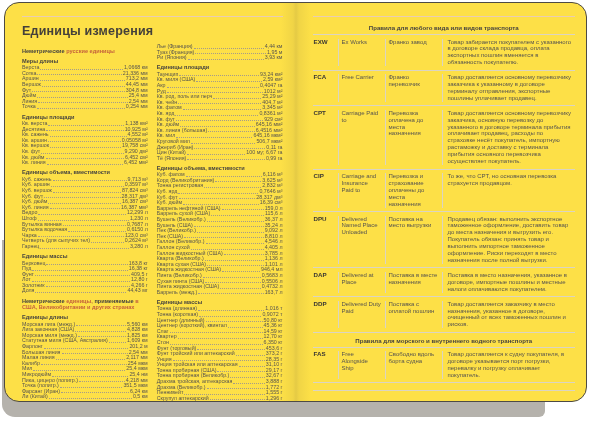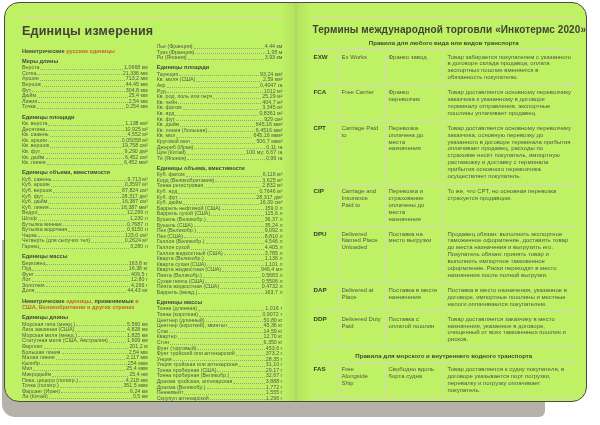--- a/index.html
+++ b/index.html
@@ -1,21 +1,21 @@
 <!DOCTYPE html>
 <html><head>
 <meta charset="utf-8">
 <style>
   html,body{margin:0;padding:0;background:#fff;}
   .stage{position:relative;width:600px;height:425px;background:#ffffff;overflow:hidden;
          font-family:"Liberation Sans",sans-serif;}
   .under-cover{position:absolute;left:2px;top:240px;width:543px;height:177px;
          background:#b5b2ac;border-radius:0 0 6px 13px;}
   .book{position:absolute;left:4px;top:2px;width:583px;height:400px;box-sizing:border-box;
-         background:#bef264;border:1.5px solid #4d4a45;border-radius:15px;overflow:hidden;
+         background:#fde047;border:1.5px solid #4d4a45;border-radius:15px;overflow:hidden;
          z-index:2;}
   .gutter{position:absolute;left:50%;top:0;transform:translateX(-50%);width:30px;height:100%;
          background:linear-gradient(90deg,rgba(90,78,55,0) 0%,rgba(90,78,55,0.08) 40%,
          rgba(90,78,55,0.15) 50%,rgba(90,78,55,0.08) 60%,rgba(90,78,55,0) 100%);pointer-events:none;}
   .page{position:absolute;top:0;height:100%;box-sizing:border-box;overflow:hidden;}
   .page.left{left:0;width:50%;padding:13px 13px 0 17px;}
   .page.right{right:0;width:50%;padding:13px 11px 0 17px;}
   .toprule{border-top:1px solid #e9cdb2;margin-bottom:7px;}
   .ltitle{font-size:12.5px;font-weight:bold;color:#44403a;margin:0 0 6px 0;letter-spacing:.2px;}
   .rtitle{font-size:10px;font-weight:bold;color:#44403a;margin:0 0 2px 0;white-space:nowrap;letter-spacing:.1px;}
@@ -738,21 +738,20 @@
                 <span class="uv">1,296 г</span>
               </div>
             </div>
         </div>
 
       </div>
     </div>
 
     <div class="page right">
       <div class="toprule"></div>
-      <h1 class="rtitle">Термины международной торговли «Инкотермс 2020»</h1>
 
       <div class="tbl-header">Правила для любого вида или видов транспорта</div>
       <div class="tbl">
 
           <div class="trow">
             <div class="c code">EXW</div>
             <div class="c en">Ex Works</div>
             <div class="c ru">Франко завод</div>
             <div class="c desc">Товар забирается покупателем с указанного в договоре склада продавца, оплата экспортных пошлин вменяется в обязанность покупателю.</div>
           </div>

